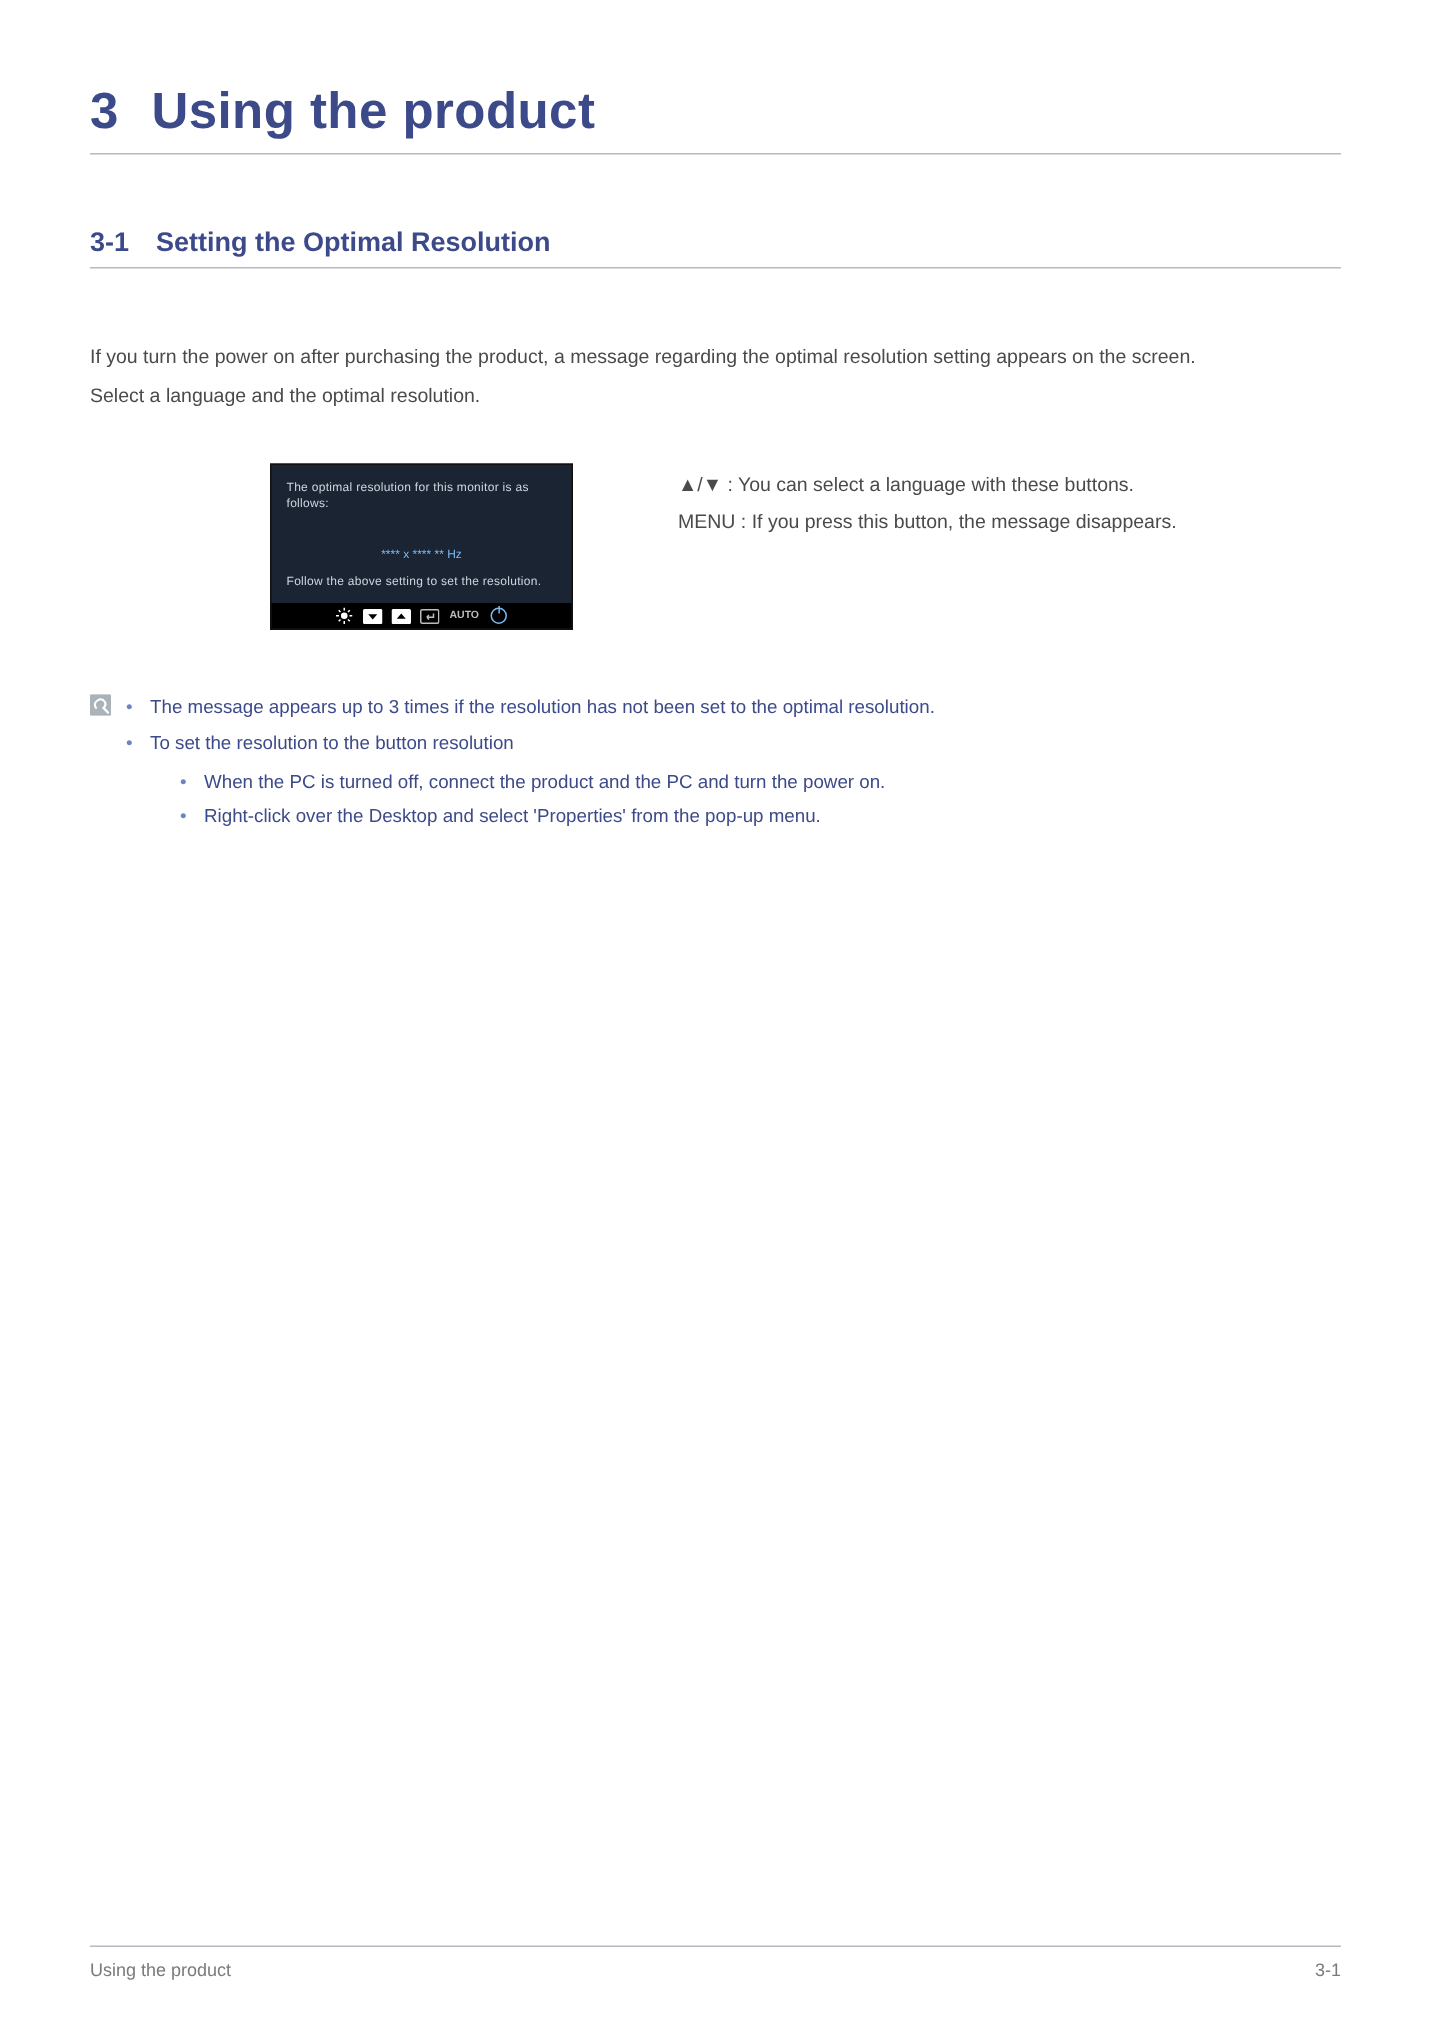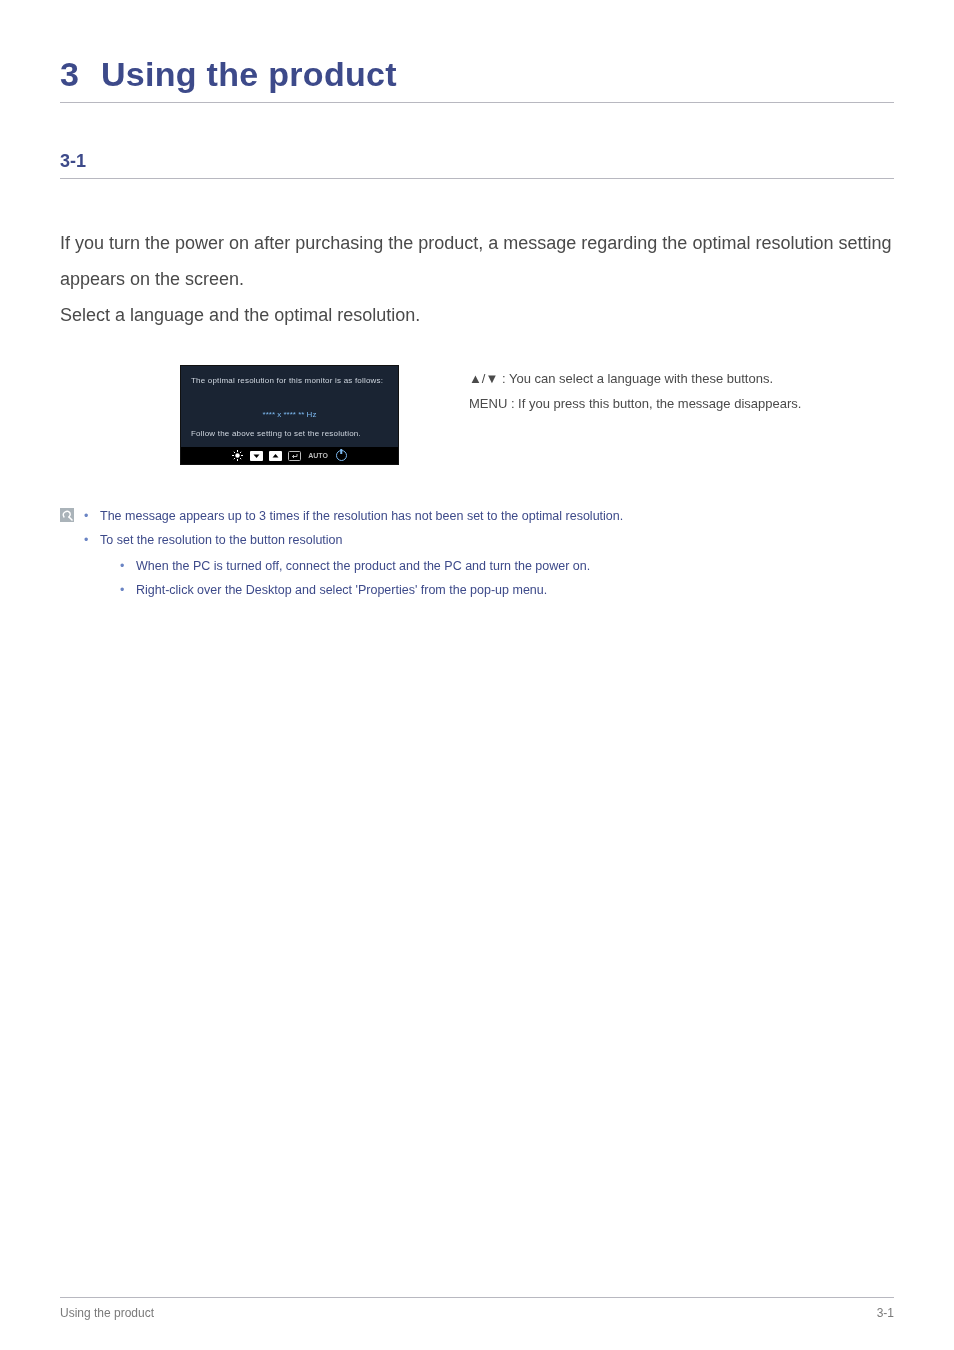--- a/index.html
+++ b/index.html
@@ -4,23 +4,23 @@
 <style>
   * { box-sizing: border-box; margin: 0; padding: 0; }
   html, body { width: 954px; height: 1350px; background: #fff; font-family: Arial, Helvetica, sans-serif; color: #4a4a4a; }
   .page { width: 954px; height: 1350px; padding: 55px 60px 30px 60px; display: flex; flex-direction: column; }
   .chapter-head { display: flex; align-items: baseline; gap: 22px; padding-bottom: 8px; border-bottom: 1px solid #b8b8c0; }
   .chapter-num { font-size: 34px; font-weight: bold; color: #3d4a8a; }
   .chapter-title { font-size: 34px; font-weight: bold; color: #3d4a8a; letter-spacing: 0.3px; }
   .section-head { display: flex; align-items: baseline; gap: 18px; margin-top: 48px; padding-bottom: 6px; border-bottom: 1px solid #b8b8c0; }
   .section-num { font-size: 18px; font-weight: bold; color: #3d4a8a; }
   .section-title { font-size: 18px; font-weight: bold; color: #3d4a8a; }
-  .body-text { font-size: 18px; line-height: 2.0; color: #4a4a4a; margin-top: 46px; }
+  .body-text { font-size: 13px; line-height: 2.0; color: #4a4a4a; margin-top: 46px; }
   .figure-row { display: flex; gap: 70px; margin-top: 32px; align-items: flex-start; padding-left: 120px; }
-  .osd { width: 219px; border: 1px solid #111; background: #1a2433; font-family: Arial, sans-serif; }
+  .osd { width: 202px; border: 1px solid #111; background: #1a2433; font-family: Arial, sans-serif; }
   .osd-body { padding: 10px 10px 8px 10px; color: #cfd6df; font-size: 8px; line-height: 1.35; }
   .osd-msg1 { letter-spacing: 0.2px; }
   .osd-res { color: #7db9f0; text-align: center; margin: 23px 0 8px 0; font-size: 8px; }
   .osd-msg2 { letter-spacing: 0.2px; }
   .osd-lang-wrap { text-align: center; margin-top: 6px; }
   .osd-tri { color: #cfd6df; font-size: 7px; line-height: 1; }
   .osd-lang { display: inline-block; background: #2d87d6; color: #fff; font-size: 8px; padding: 2px 22px; margin: 2px 0; }
   .osd-bar { background: #000; display: flex; align-items: center; gap: 4px; padding: 3px 14px; justify-content: center; }
   .osd-ico { width: 15px; height: 11px; display: flex; align-items: center; justify-content: center; }
   .osd-ico svg { display: block; }
@@ -47,20 +47,21 @@
 
 <div class="page">
 
   <div class="chapter-head">
     <span class="chapter-num">3</span>
     <span class="chapter-title">Using the product</span>
   </div>
 
   <div class="section-head">
     <span class="section-num">3-1</span>
+    <span class="section-title">Setting the Optimal Resolution</span>
   </div>
 
   <div class="body-text">
     <div>If you turn the power on after purchasing the product, a message regarding the optimal resolution setting appears on the screen.</div>
     <div>Select a language and the optimal resolution.</div>
   </div>
 
   <div class="figure-row">
     <div class="osd">
       <div class="osd-body">

